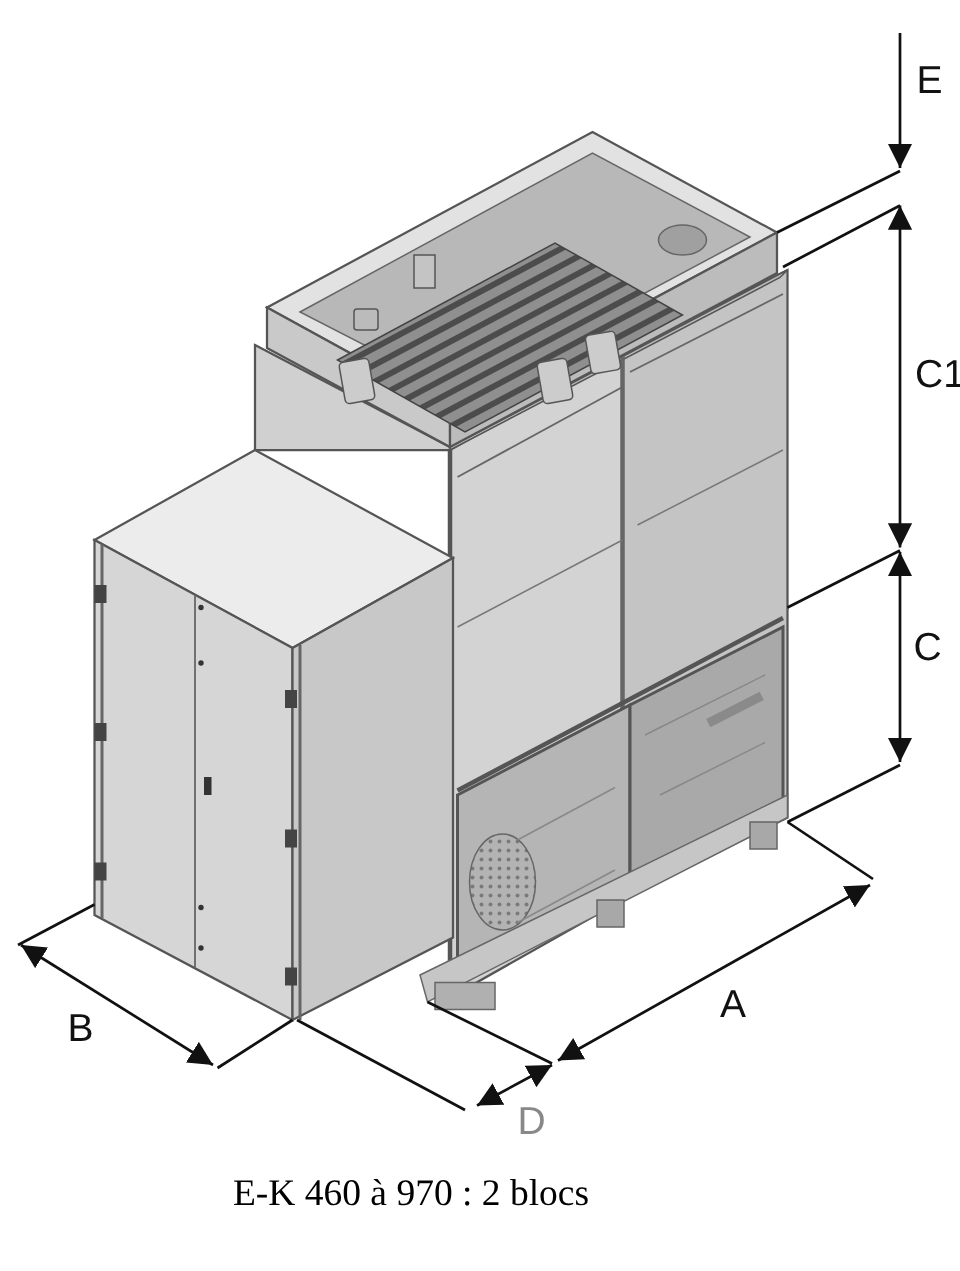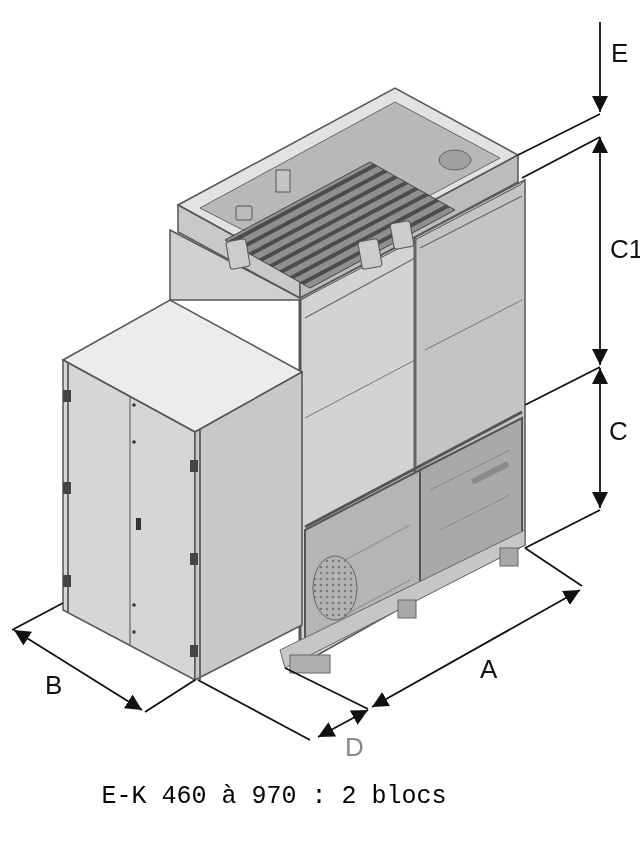--- a/index.html
+++ b/index.html
@@ -1,19 +1,19 @@
 <!DOCTYPE html>
 <html><head>
 <meta charset="utf-8">
 <style>
   html, body { margin:0; padding:0; background:#ffffff; }
   body { width:640px; height:847px; position:relative; overflow:hidden; font-family:"Liberation Sans", sans-serif; }
   #stage { position:absolute; left:0; top:0; width:640px; height:847px; }
   .dim-label { position:absolute; font-family:"Liberation Sans", sans-serif; font-size:26px; color:#111; line-height:1; }
-  #caption { position:absolute; left:0; top:782px; width:548px; text-align:center; font-family:Liberation Mono, monospace; font-size:25px; color:#000; }
+  #caption { position:absolute; left:0; top:782px; width:548px; text-align:center; font-family:Liberation Serif, serif; font-size:25px; color:#000; }
 </style>
 </head>
 <body>
 
 <div id="stage">
 <svg width="640" height="847" viewBox="0 0 640 847" xmlns="http://www.w3.org/2000/svg">
   <defs>
     <marker id="ah" viewBox="0 0 10 10" refX="10" refY="5" markerWidth="9" markerHeight="9" orient="auto-start-reverse">
       <path d="M0,0 L10,5 L0,10 z" fill="#111"></path>
     </marker>

